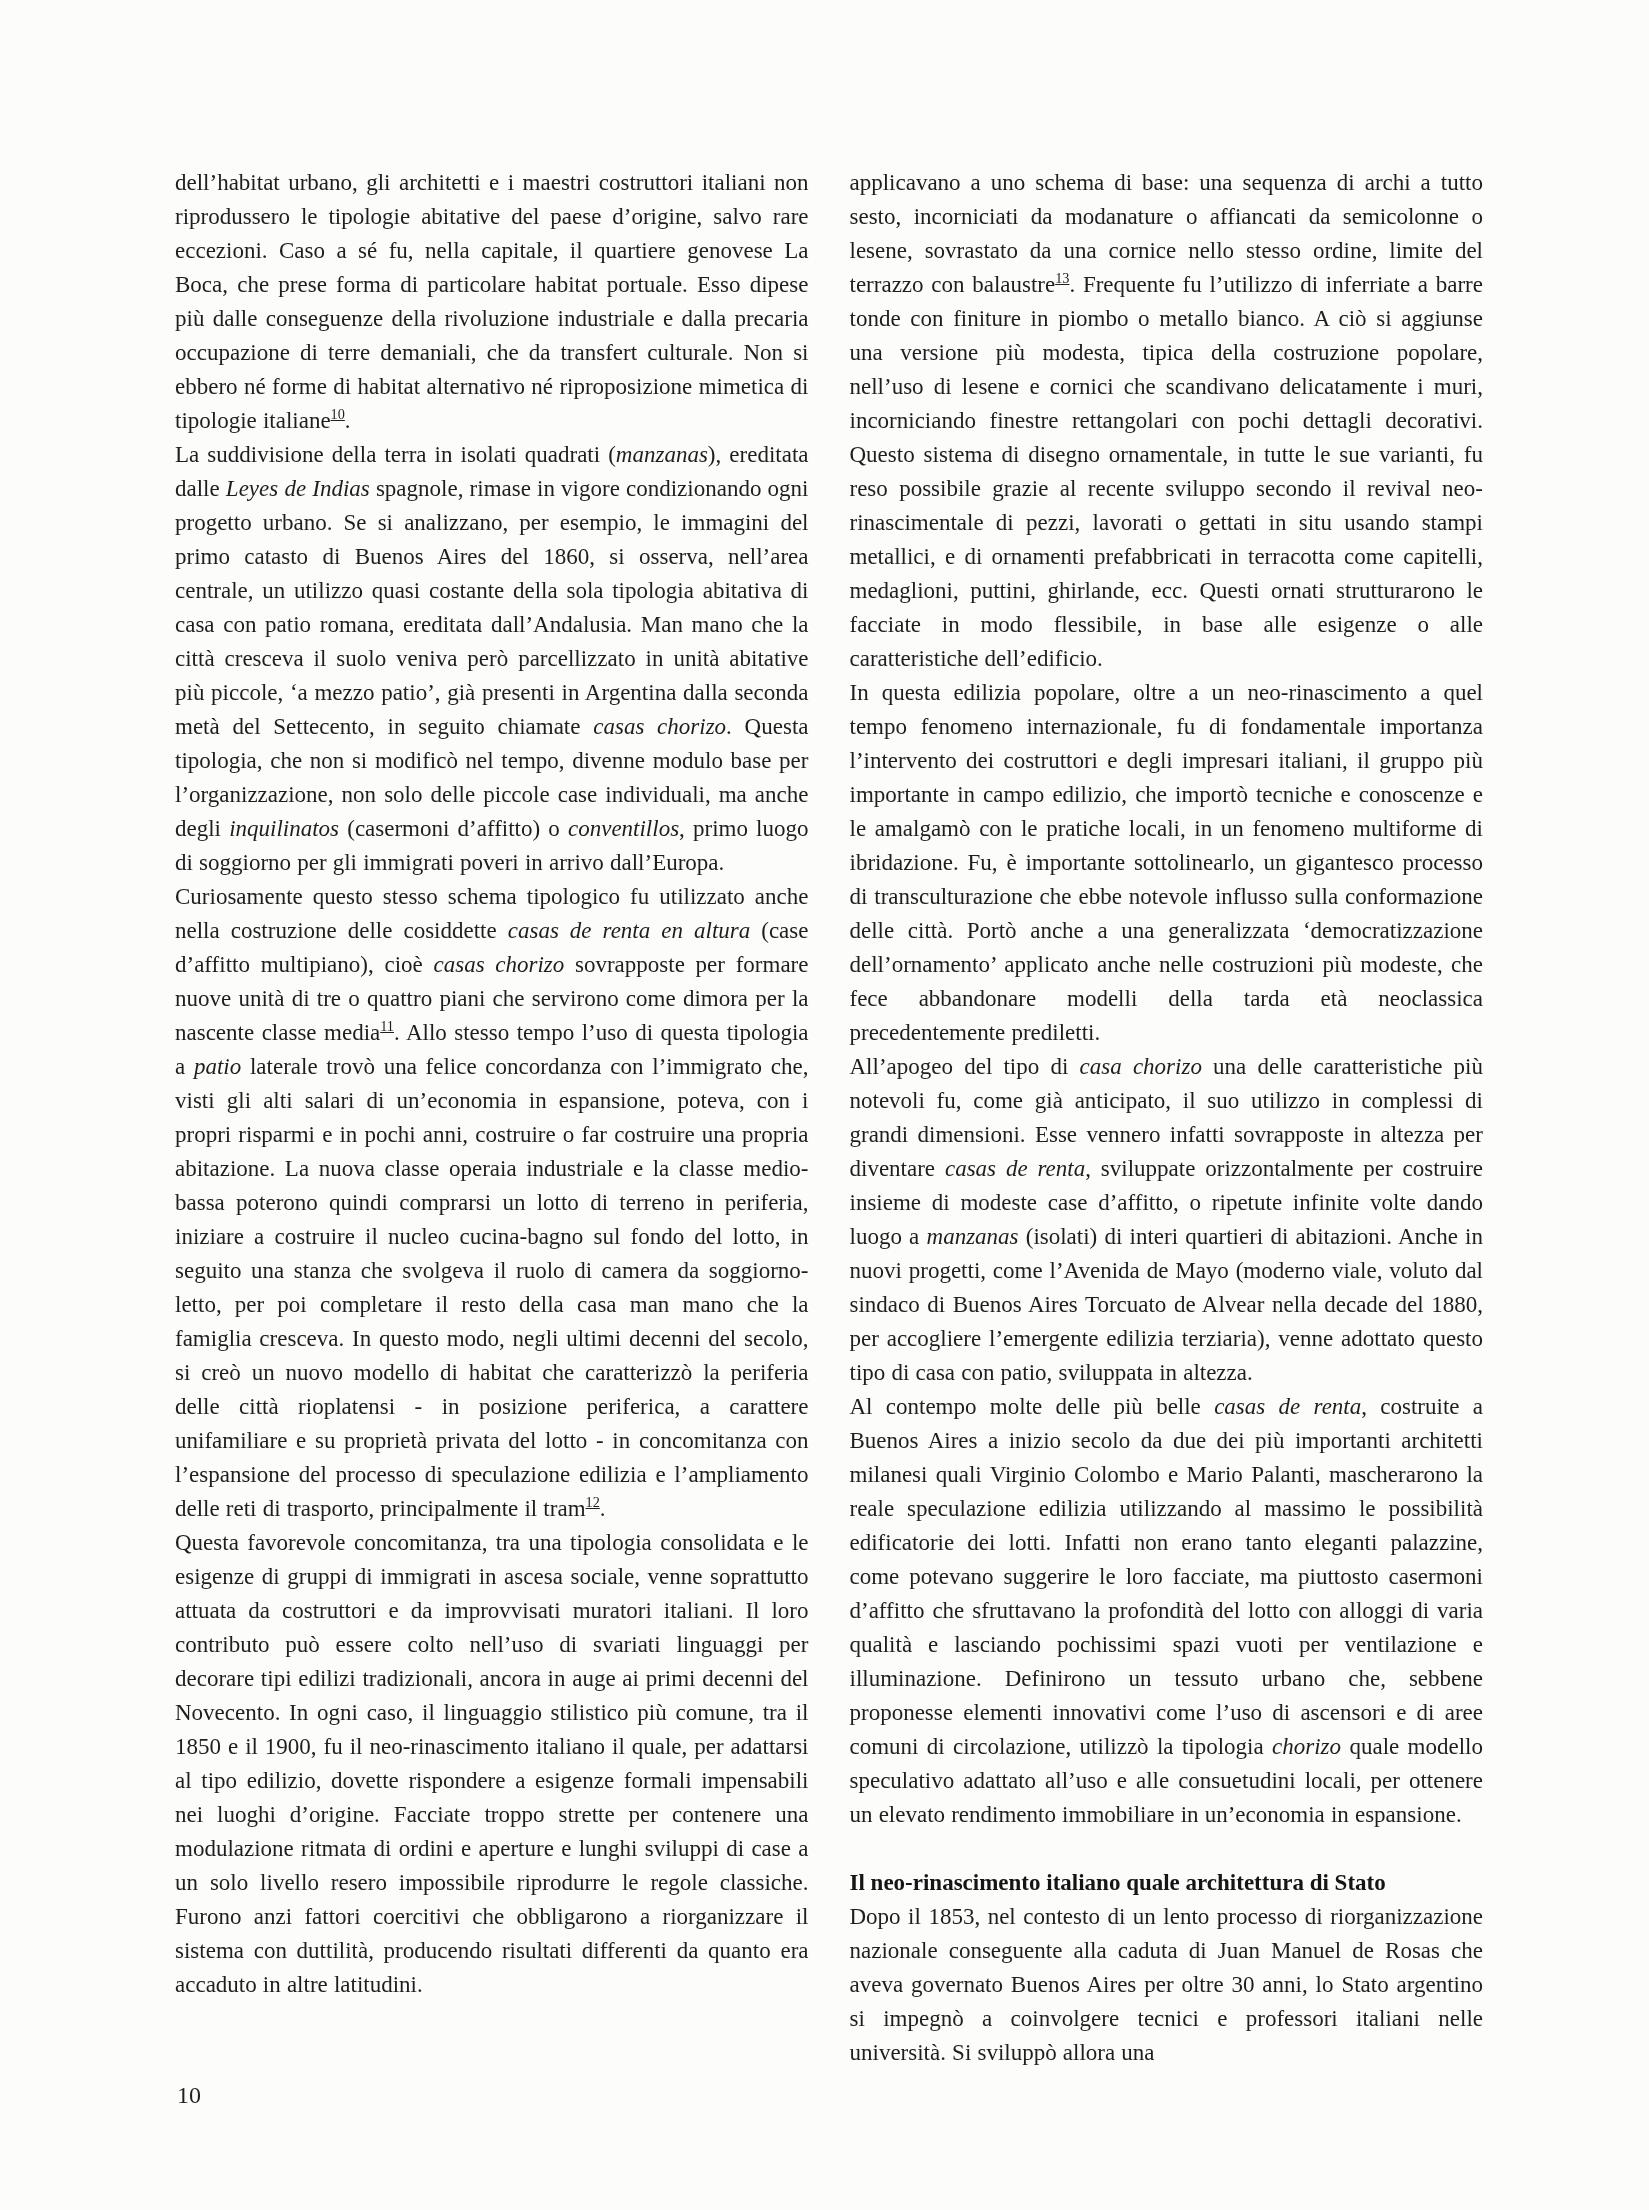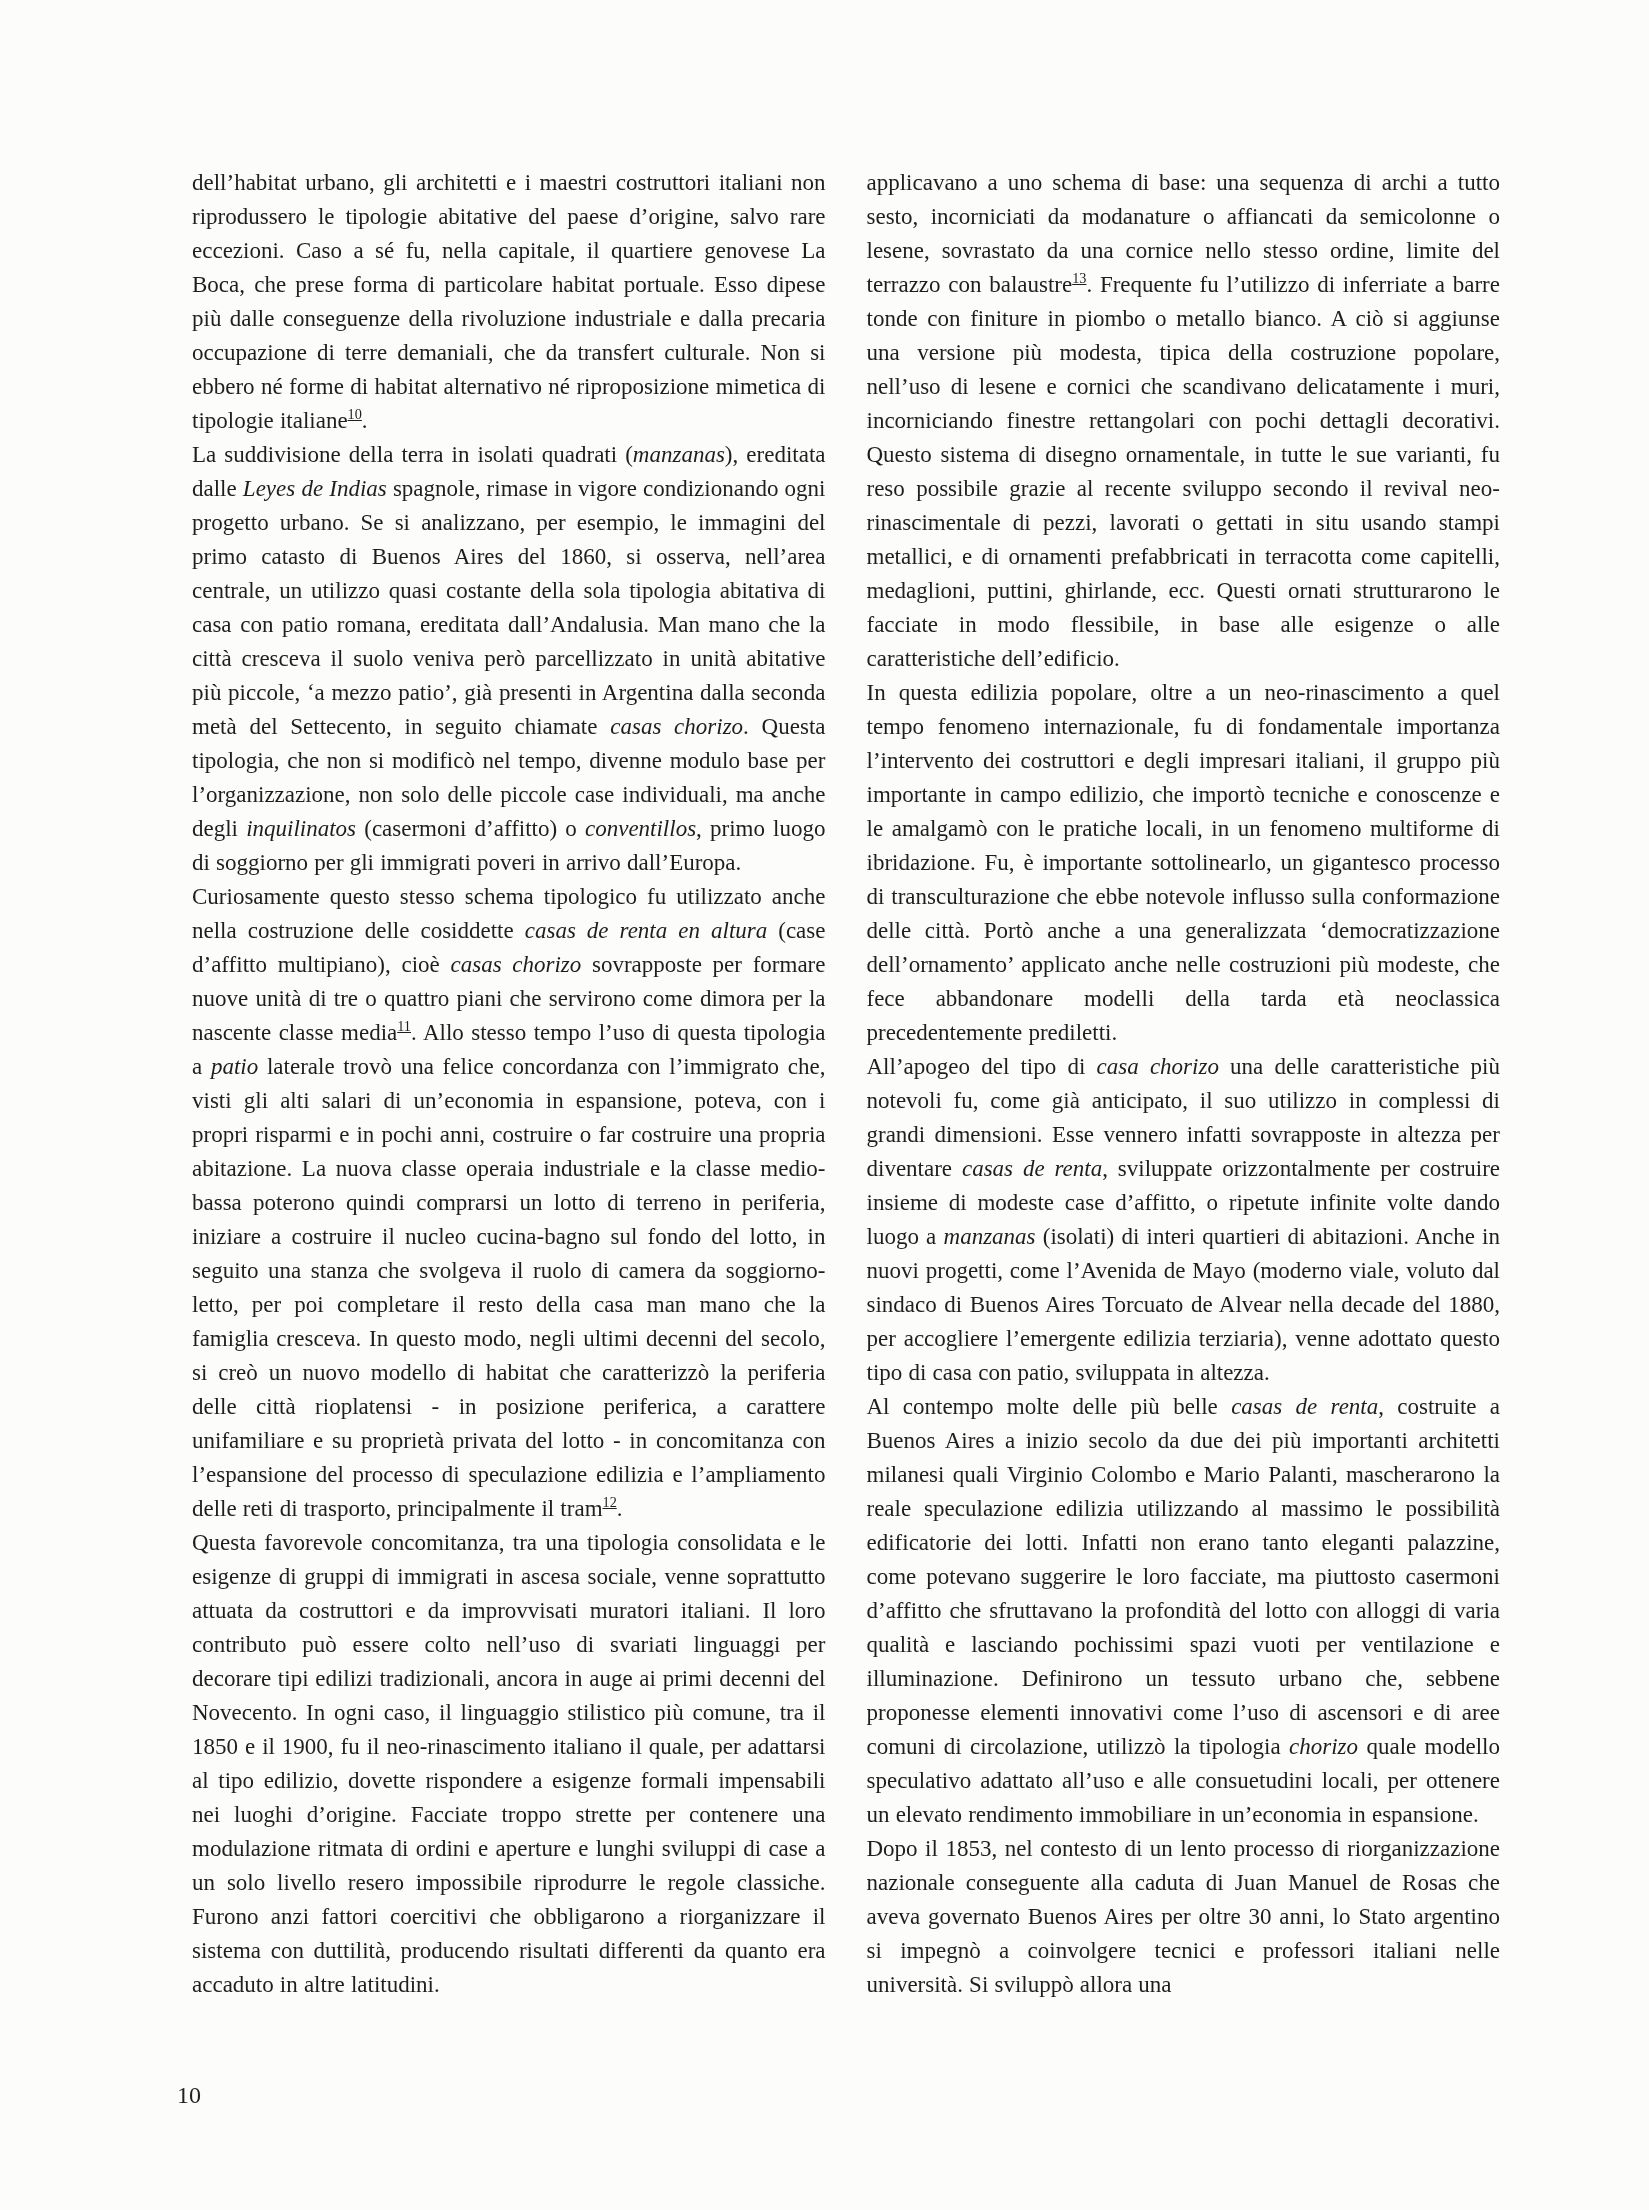--- a/index.html
+++ b/index.html
@@ -12,21 +12,21 @@
     width: 1649px;
     height: 2211px;
     background: #fcfcfb;
     overflow: hidden;
     font-family: "Liberation Serif", "DejaVu Serif", serif;
     color: #1e1e1e;
   }
   .columns {
     position: absolute;
     top: 166px;
-    left: 192px;
+    left: 175px;
     width: 1308px;
     display: flex;
     gap: 41px;
   }
   .col {
     width: 634px;
   }
   .col p {
     margin: 0;
     text-align: justify;
@@ -72,20 +72,21 @@
       <p>La suddivisione della terra in isolati quadrati (<i>manzanas</i>), ereditata dalle <i>Leyes de Indias</i> spagnole, rimase in vigore condizionando ogni progetto urbano. Se si analizzano, per esempio, le immagini del primo catasto di Buenos Aires del 1860, si osserva, nell’area centrale, un utilizzo quasi costante della sola tipologia abitativa di casa con patio romana, ereditata dall’Andalusia. Man mano che la città cresceva il suolo veniva però parcellizzato in unità abitative più piccole, ‘a mezzo patio’, già presenti in Argentina dalla seconda metà del Settecento, in seguito chiamate <i>casas chorizo</i>. Questa tipologia, che non si modificò nel tempo, divenne modulo base per l’organizzazione, non solo delle piccole case individuali, ma anche degli <i>inquilinatos</i> (casermoni d’affitto) o <i>conventillos</i>, primo luogo di soggiorno per gli immigrati poveri in arrivo dall’Europa.</p>
       <p>Curiosamente questo stesso schema tipologico fu utilizzato anche nella costruzione delle cosiddette <i>casas de renta en altura</i> (case d’affitto multipiano), cioè <i>casas chorizo</i> sovrapposte per formare nuove unità di tre o quattro piani che servirono come dimora per la nascente classe media<sup>11</sup>. Allo stesso tempo l’uso di questa tipologia a <i>patio</i> laterale trovò una felice concordanza con l’immigrato che, visti gli alti salari di un’economia in espansione, poteva, con i propri risparmi e in pochi anni, costruire o far costruire una propria abitazione. La nuova classe operaia industriale e la classe medio-bassa poterono quindi comprarsi un lotto di terreno in periferia, iniziare a costruire il nucleo cucina-bagno sul fondo del lotto, in seguito una stanza che svolgeva il ruolo di camera da soggiorno-letto, per poi completare il resto della casa man mano che la famiglia cresceva. In questo modo, negli ultimi decenni del secolo, si creò un nuovo modello di habitat che caratterizzò la periferia delle città rioplatensi - in posizione periferica, a carattere unifamiliare e su proprietà privata del lotto - in concomitanza con l’espansione del processo di speculazione edilizia e l’ampliamento delle reti di trasporto, principalmente il tram<sup>12</sup>.</p>
       <p>Questa favorevole concomitanza, tra una tipologia consolidata e le esigenze di gruppi di immigrati in ascesa sociale, venne soprattutto attuata da costruttori e da improvvisati muratori italiani. Il loro contributo può essere colto nell’uso di svariati linguaggi per decorare tipi edilizi tradizionali, ancora in auge ai primi decenni del Novecento. In ogni caso, il linguaggio stilistico più comune, tra il 1850 e il 1900, fu il neo-rinascimento italiano il quale, per adattarsi al tipo edilizio, dovette rispondere a esigenze formali impensabili nei luoghi d’origine. Facciate troppo strette per contenere una modulazione ritmata di ordini e aperture e lunghi sviluppi di case a un solo livello resero impossibile riprodurre le regole classiche. Furono anzi fattori coercitivi che obbligarono a riorganizzare il sistema con duttilità, producendo risultati differenti da quanto era accaduto in altre latitudini.</p>
     </div>
 
     <div class="col">
       <p>applicavano a uno schema di base: una sequenza di archi a tutto sesto, incorniciati da modanature o affiancati da semicolonne o lesene, sovrastato da una cornice nello stesso ordine, limite del terrazzo con balaustre<sup>13</sup>. Frequente fu l’utilizzo di inferriate a barre tonde con finiture in piombo o metallo bianco. A ciò si aggiunse una versione più modesta, tipica della costruzione popolare, nell’uso di lesene e cornici che scandivano delicatamente i muri, incorniciando finestre rettangolari con pochi dettagli decorativi. Questo sistema di disegno ornamentale, in tutte le sue varianti, fu reso possibile grazie al recente sviluppo secondo il revival neo-rinascimentale di pezzi, lavorati o gettati in situ usando stampi metallici, e di ornamenti prefabbricati in terracotta come capitelli, medaglioni, puttini, ghirlande, ecc. Questi ornati strutturarono le facciate in modo flessibile, in base alle esigenze o alle caratteristiche dell’edificio.</p>
       <p>In questa edilizia popolare, oltre a un neo-rinascimento a quel tempo fenomeno internazionale, fu di fondamentale importanza l’intervento dei costruttori e degli impresari italiani, il gruppo più importante in campo edilizio, che importò tecniche e conoscenze e le amalgamò con le pratiche locali, in un fenomeno multiforme di ibridazione. Fu, è importante sottolinearlo, un gigantesco processo di transculturazione che ebbe notevole influsso sulla conformazione delle città. Portò anche a una generalizzata ‘democratizzazione dell’ornamento’ applicato anche nelle costruzioni più modeste, che fece abbandonare modelli della tarda età neoclassica precedentemente prediletti.</p>
       <p>All’apogeo del tipo di <i>casa chorizo</i> una delle caratteristiche più notevoli fu, come già anticipato, il suo utilizzo in complessi di grandi dimensioni. Esse vennero infatti sovrapposte in altezza per diventare <i>casas de renta</i>, sviluppate orizzontalmente per costruire insieme di modeste case d’affitto, o ripetute infinite volte dando luogo a <i>manzanas</i> (isolati) di interi quartieri di abitazioni. Anche in nuovi progetti, come l’Avenida de Mayo (moderno viale, voluto dal sindaco di Buenos Aires Torcuato de Alvear nella decade del 1880, per accogliere l’emergente edilizia terziaria), venne adottato questo tipo di casa con patio, sviluppata in altezza.</p>
       <p>Al contempo molte delle più belle <i>casas de renta</i>, costruite a Buenos Aires a inizio secolo da due dei più importanti architetti milanesi quali Virginio Colombo e Mario Palanti, mascherarono la reale speculazione edilizia utilizzando al massimo le possibilità edificatorie dei lotti. Infatti non erano tanto eleganti palazzine, come potevano suggerire le loro facciate, ma piuttosto casermoni d’affitto che sfruttavano la profondità del lotto con alloggi di varia qualità e lasciando pochissimi spazi vuoti per ventilazione e illuminazione. Definirono un tessuto urbano che, sebbene proponesse elementi innovativi come l’uso di ascensori e di aree comuni di circolazione, utilizzò la tipologia <i>chorizo</i> quale modello speculativo adattato all’uso e alle consuetudini locali, per ottenere un elevato rendimento immobiliare in un’economia in espansione.</p>
+      <h2>Il neo-rinascimento italiano quale architettura di Stato</h2>
       <p>Dopo il 1853, nel contesto di un lento processo di riorganizzazione nazionale conseguente alla caduta di Juan Manuel de Rosas che aveva governato Buenos Aires per oltre 30 anni, lo Stato argentino si impegnò a coinvolgere tecnici e professori italiani nelle università. Si sviluppò allora una</p>
     </div>
 
   </div>
 
   <div class="page-number">10</div>
 
 </div>
 
 

